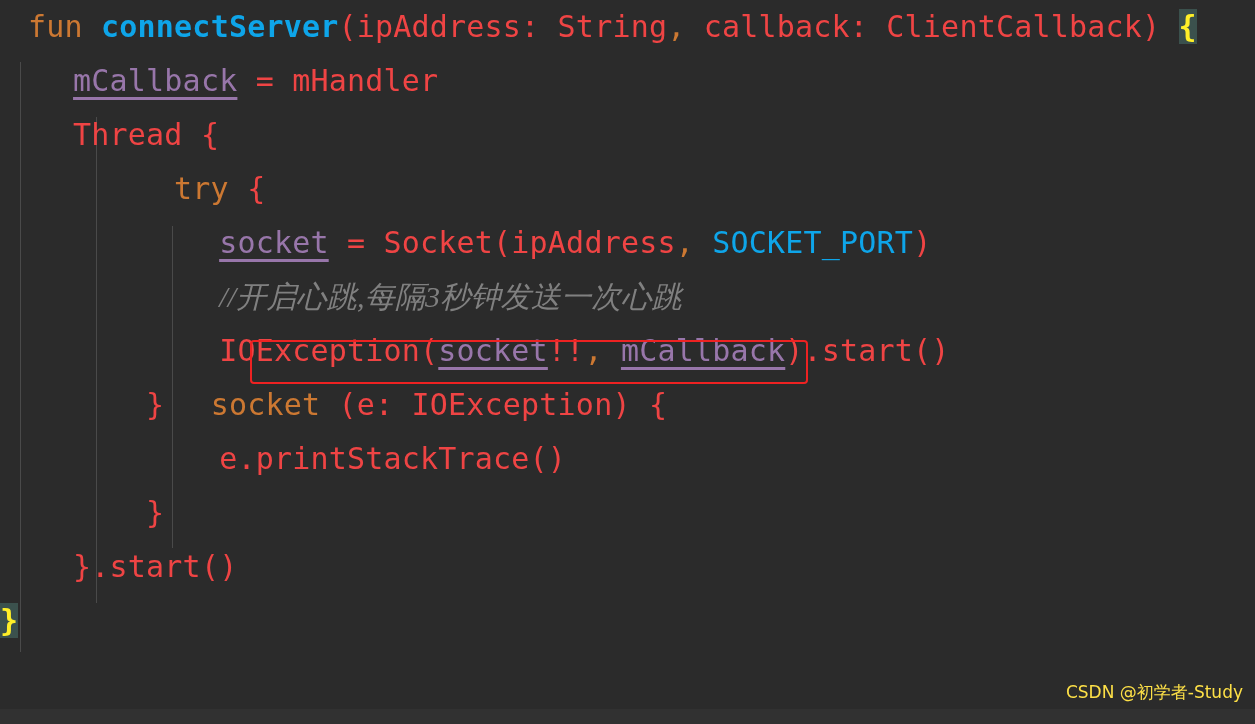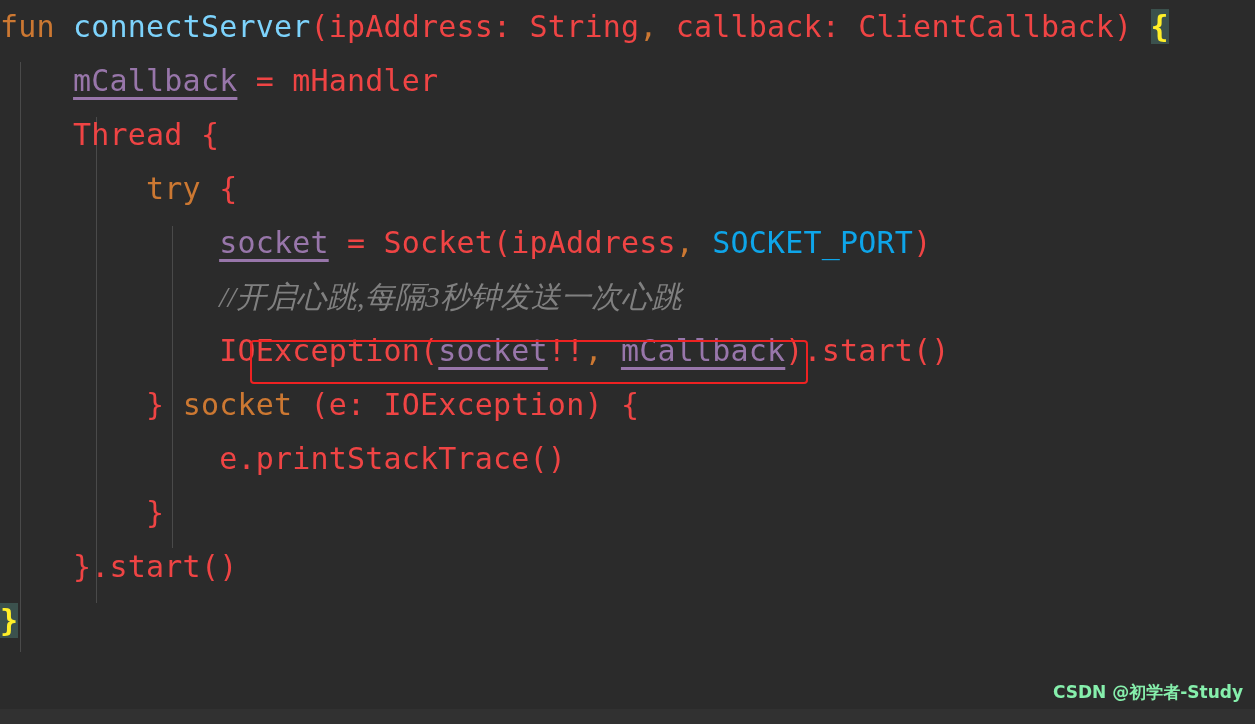--- a/index.html
+++ b/index.html
@@ -51,22 +51,22 @@
     height: 54px;
     line-height: 54px;
     white-space: pre;
     font-size: 30px;
     letter-spacing: 0.2px;
     color: #a9b7c6;
     position: relative;
   }
 
   
-  .kw       { color: #cc7832; }           
-  .fn       { color: #7dd3fc; }           
+  .kw       { color: #cc7832; padding-left: 28px; }           
+  .fn       { color: #0ea5e9; font-weight: bold; }           
   .plain    { color: #ef4444; }           
   .field    { color: #9876aa; text-decoration: underline; text-underline-offset: 6px; }
   .fieldnu  { color: #0ea5e9; }
   .comma    { color: #cc7832; }
   .comment  { color: #808080; font-style: italic; font-family: Liberation Serif, serif; }
   .brace-hl {
     color: #ffef28;
     background: #3b514d;
     font-weight: bold;
   }
@@ -79,23 +79,22 @@
     pointer-events: none;
     box-sizing: border-box;
   }
 
   .watermark {
     position: absolute;
     right: 12px;
     bottom: 20px;
     font-family: "DejaVu Sans", "Liberation Sans", sans-serif;
     font-size: 17px;
-    color: #86efac;
+    color: #fde047;
     white-space: pre;
-    font-weight: bold;
   }
 </style>
 </head>
 <body>
 
 <div id="editor">
 
   <div class="bottom-strip"></div>
 
   <div id="indent-guides">

